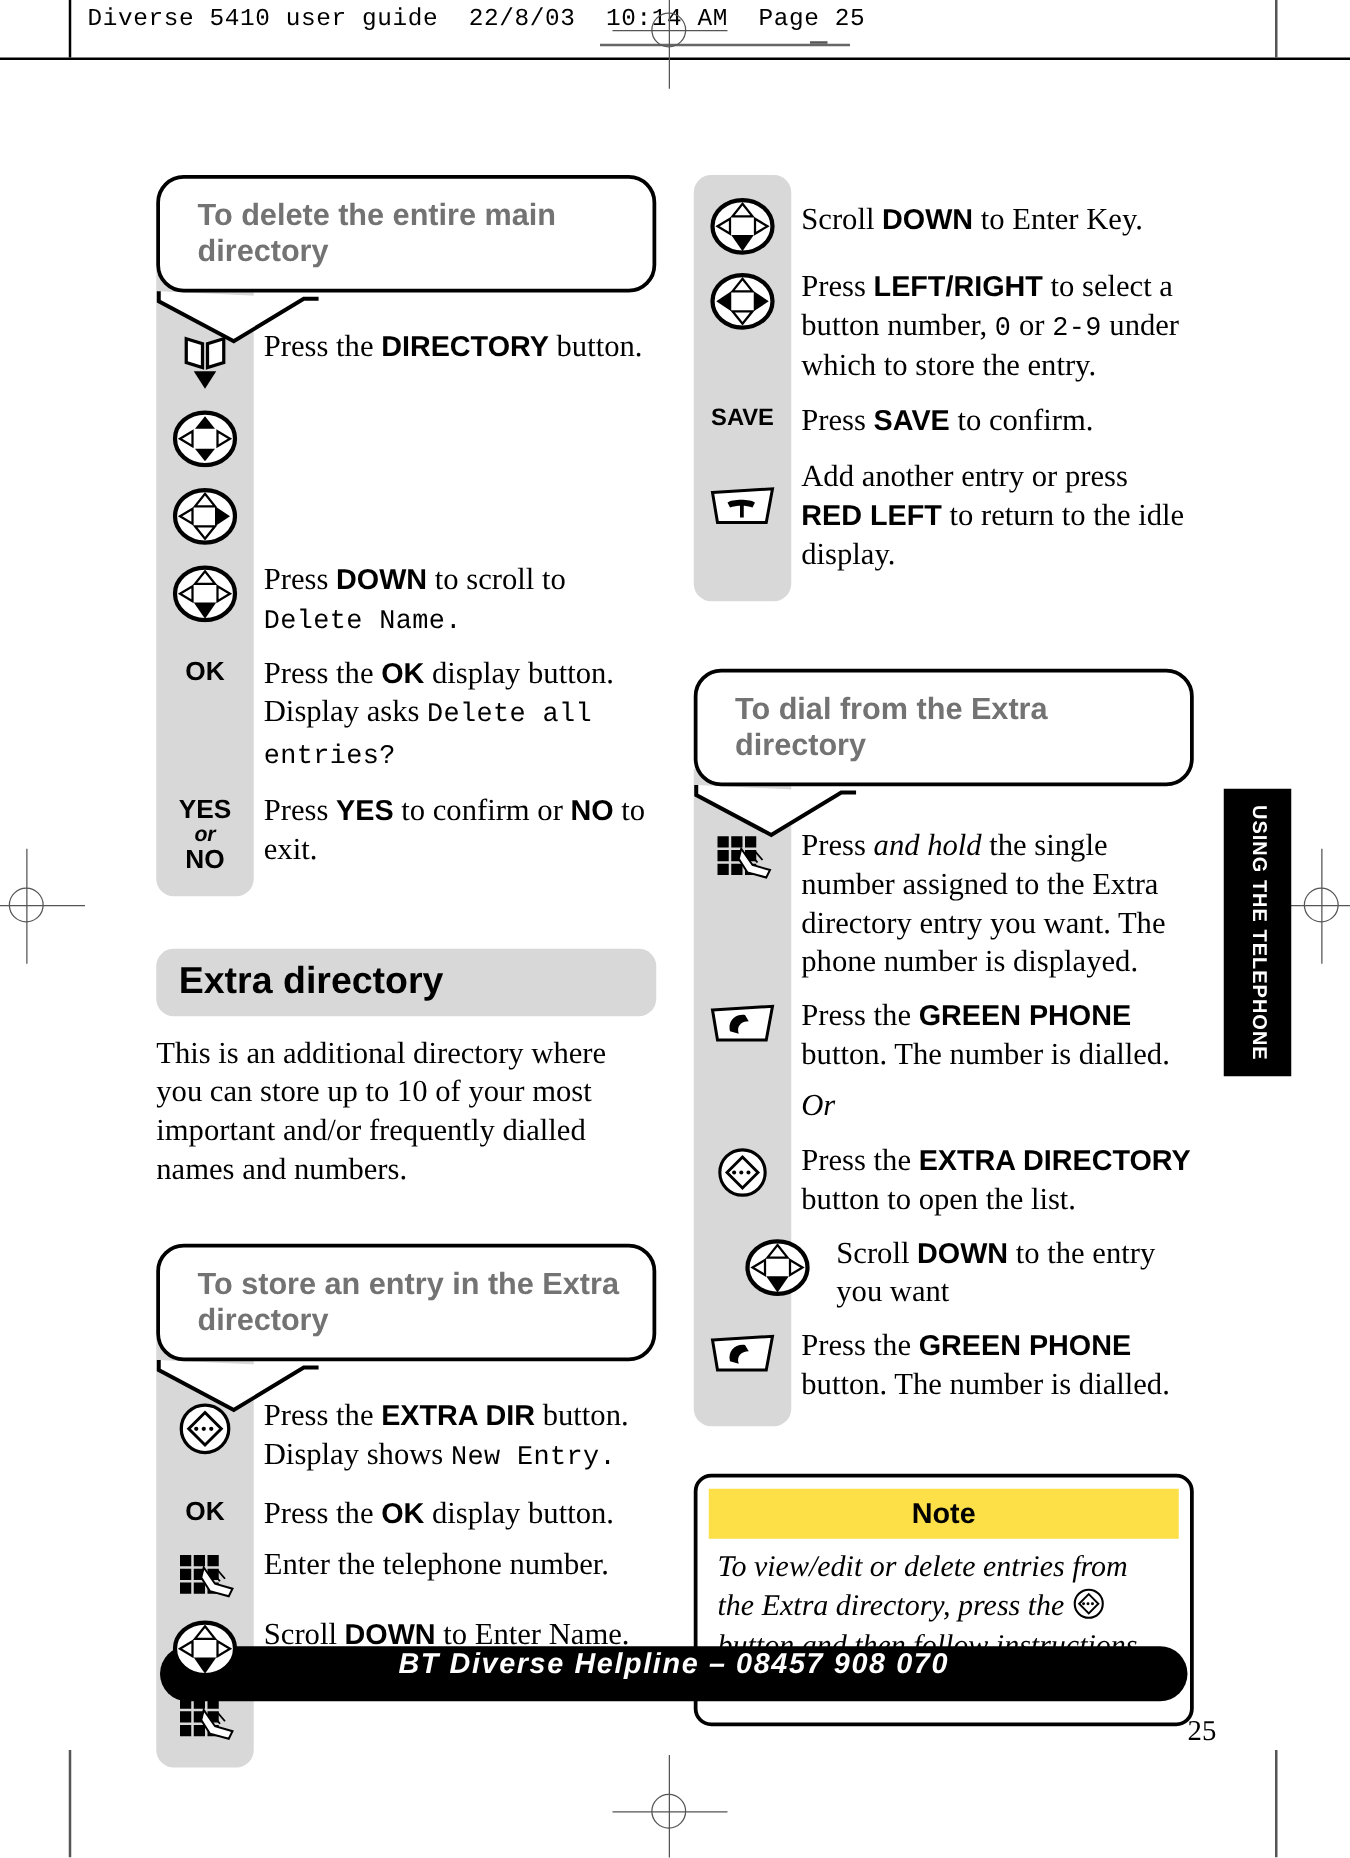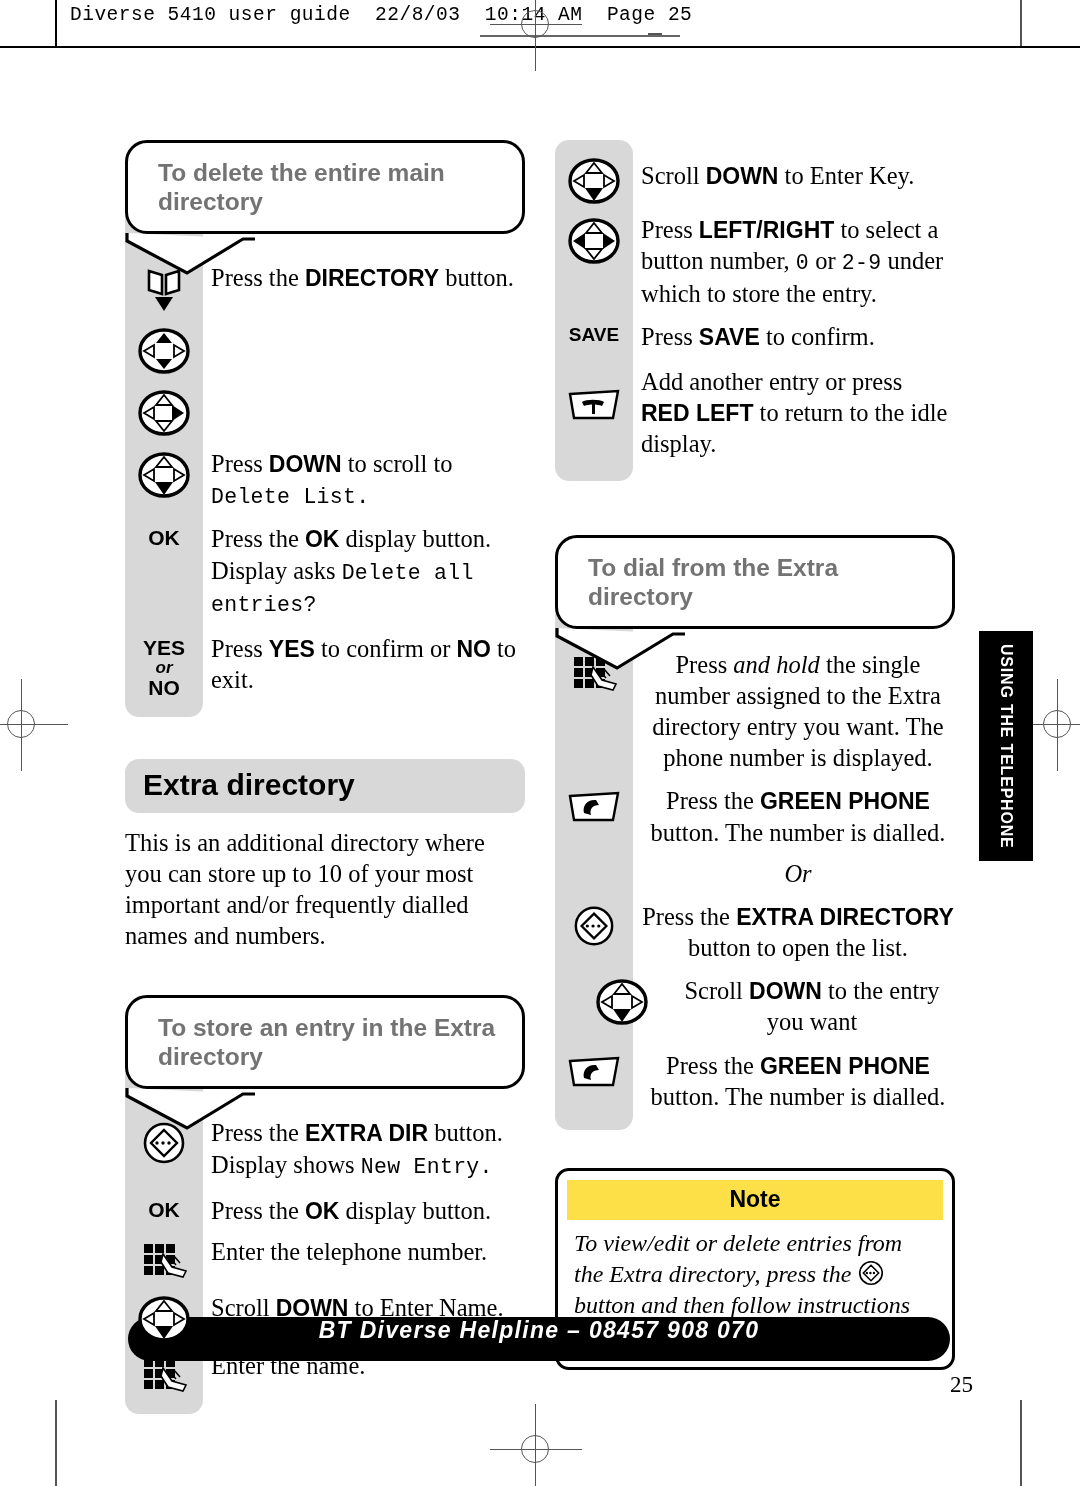--- a/index.html
+++ b/index.html
@@ -219,21 +219,21 @@
       <div class="cell-icon">
         <svg width="52" height="46" viewBox="0 0 52 46">
           <ellipse cx="26" cy="23" rx="24" ry="21" fill="#fff" stroke="#000" stroke-width="3.4"></ellipse>
           <polygon points="26,5 34,15 18,15" fill="#fff" stroke="#000" stroke-width="1.8"></polygon>
           <polygon points="26,43 35,30 17,30" fill="#000"></polygon>
           <polygon points="6,23 16,17 16,29" fill="#fff" stroke="#000" stroke-width="1.8"></polygon>
           <polygon points="46,23 36,17 36,29" fill="#fff" stroke="#000" stroke-width="1.8"></polygon>
           <rect x="19" y="18" width="14" height="10" fill="#fff"></rect>
         </svg>
       </div>
-      <div class="cell-text">Press <b>DOWN</b> to scroll to <span class="lcd">Delete List.</span></div>
+      <div class="cell-text">Press <b>DOWN</b> to scroll to <span class="lcd">Delete Name.</span></div>
     </div>
 
     <div class="row" style="margin-top:12px;">
       <div class="cell-icon">
         <div class="lbl">OK</div>
       </div>
       <div class="cell-text">Press the <b>OK</b> display button. Display asks <span class="lcd">Delete all entries?</span></div>
     </div>
 
     <div class="row" style="margin-top:14px;padding-bottom:18px;">
@@ -325,21 +325,20 @@
           <rect x="5" y="15" width="9" height="9" fill="#000"></rect>
           <rect x="16" y="15" width="9" height="9" fill="#000"></rect>
           <rect x="27" y="15" width="9" height="9" fill="#000"></rect>
           <rect x="5" y="26" width="9" height="9" fill="#000"></rect>
           <rect x="16" y="26" width="9" height="9" fill="#000"></rect>
           <rect x="27" y="26" width="9" height="9" fill="#000"></rect>
           <path d="M24 14 L33 27 L47 31 L44 37 L29 33 L22 22 Z" fill="#fff" stroke="#000" stroke-width="1.6"></path>
           <path d="M31 18 L37 25 M35 16 L41 23" stroke="#000" stroke-width="1.5"></path>
         </svg>
       </div>
-      <div class="cell-text">Enter the name.</div>
     </div>
   </div>
 </div>
 
 <div class="col col-right">
 
   <div class="steps">
     <div class="strip top-round" style="top:0;"></div>
 
     <div class="row" style="padding-top:14px;">
@@ -389,21 +388,21 @@
     </div>
   </div>
 
   <div class="callout" style="margin-top:54px;">
     <div class="bubble">To dial from the Extra directory</div>
     <svg class="tail" viewBox="0 0 130 46">
       <path d="M2 2 L2 10 L62 42 L118 8 L130 8" fill="#fff" stroke="#000" stroke-width="3.2" stroke-linejoin="miter"></path>
     </svg>
   </div>
 
-  <div class="steps" style="margin-top:20px;text-align:center;">
+  <div class="steps" style="margin-top:32px;">
     <div class="strip" style="top:-46px;"></div>
 
     <div class="row" style="margin-top:16px;">
       <div class="cell-icon">
         <svg width="50" height="44" viewBox="0 0 50 44">
           <rect x="5" y="4" width="9" height="9" fill="#000"></rect>
           <rect x="16" y="4" width="9" height="9" fill="#000"></rect>
           <rect x="27" y="4" width="9" height="9" fill="#000"></rect>
           <rect x="5" y="15" width="9" height="9" fill="#000"></rect>
           <rect x="16" y="15" width="9" height="9" fill="#000"></rect>

